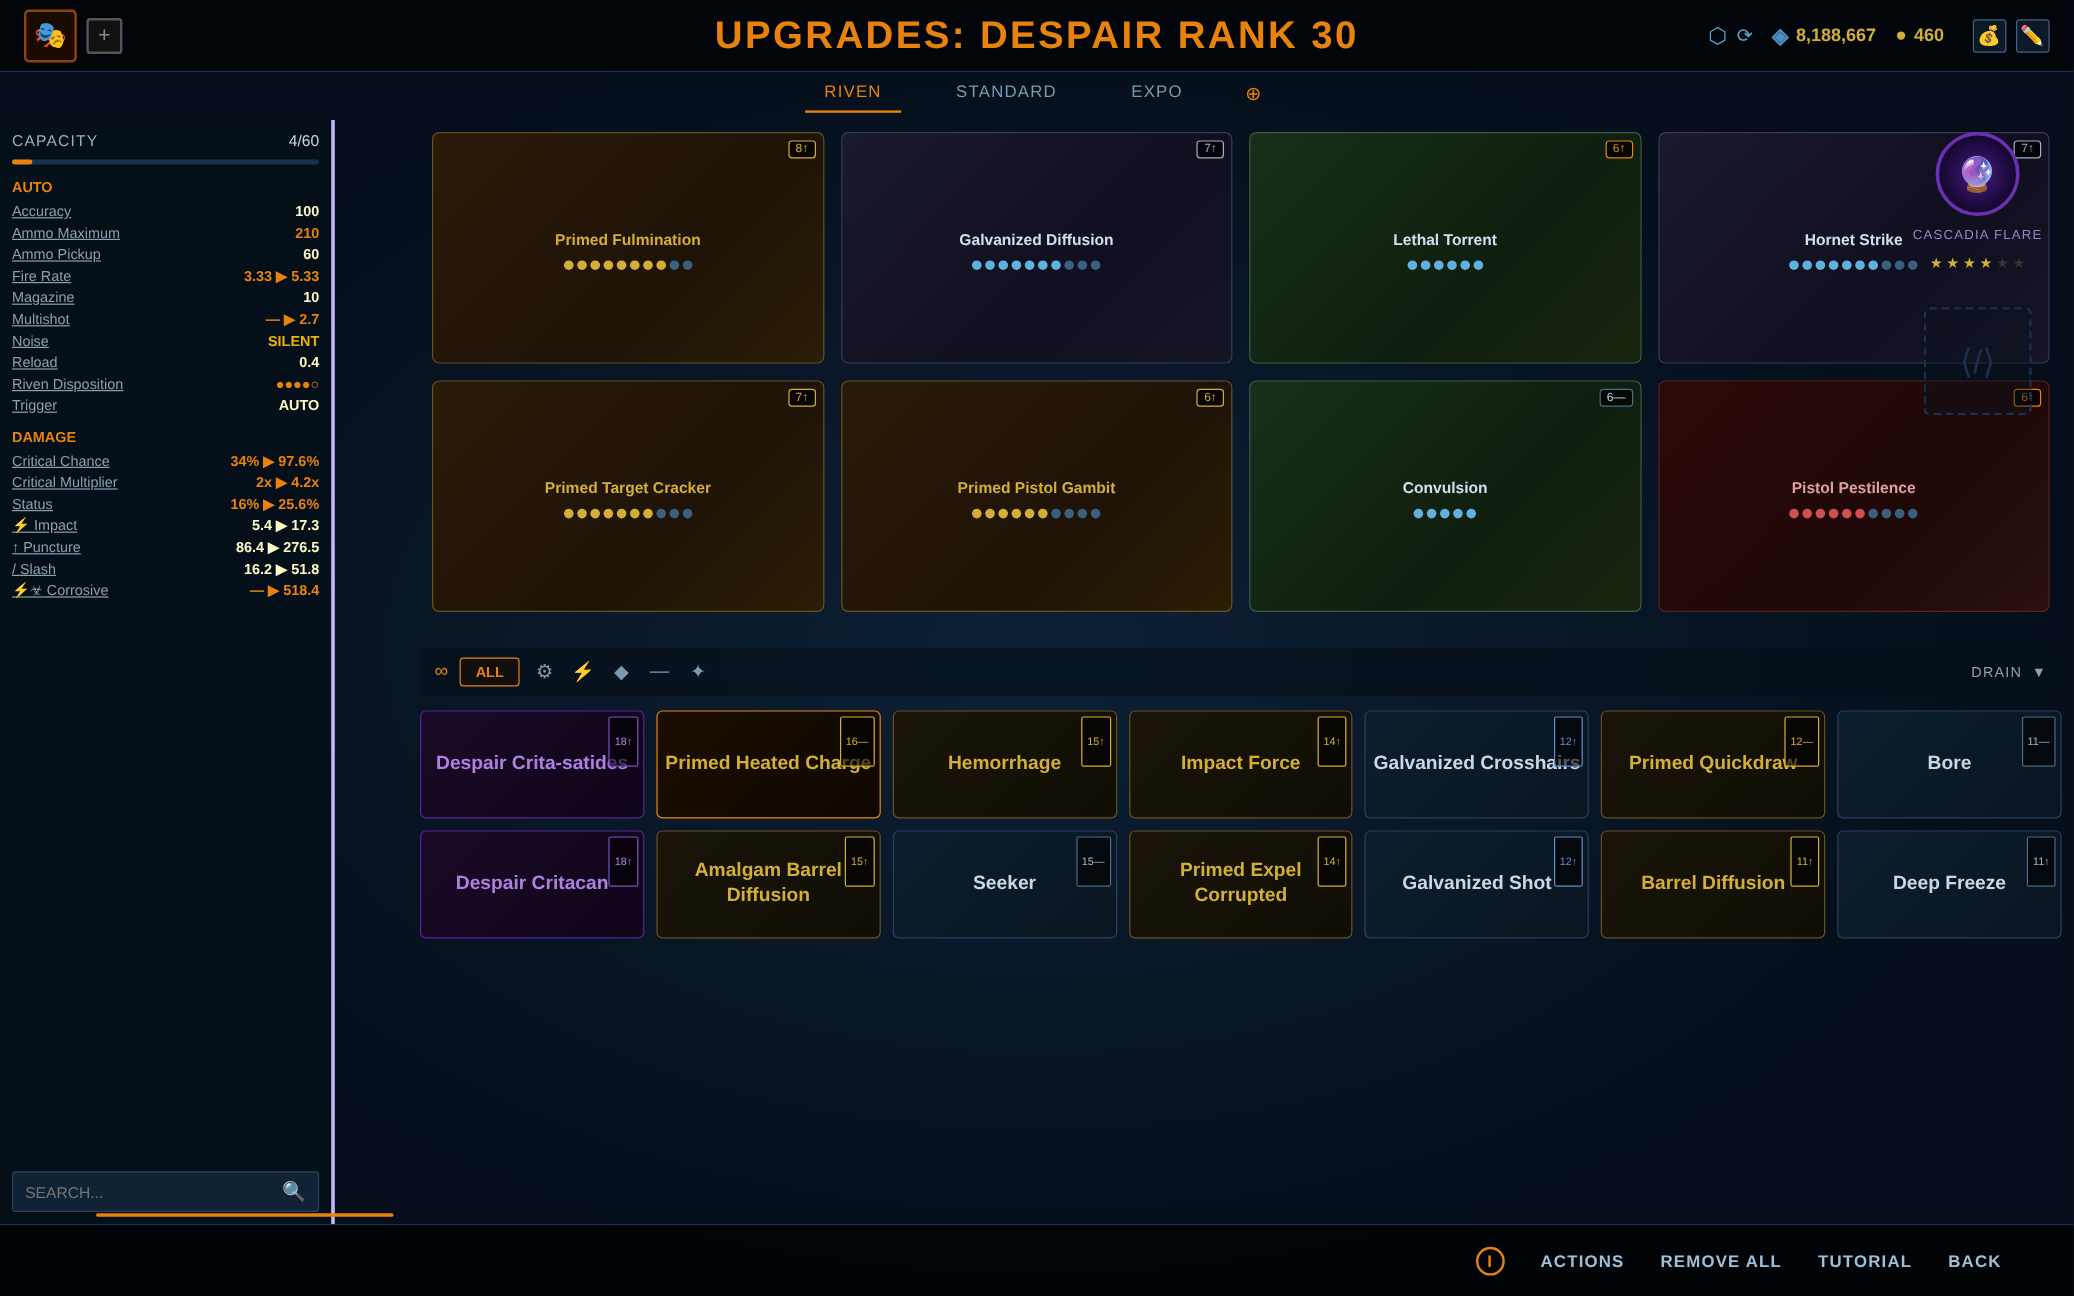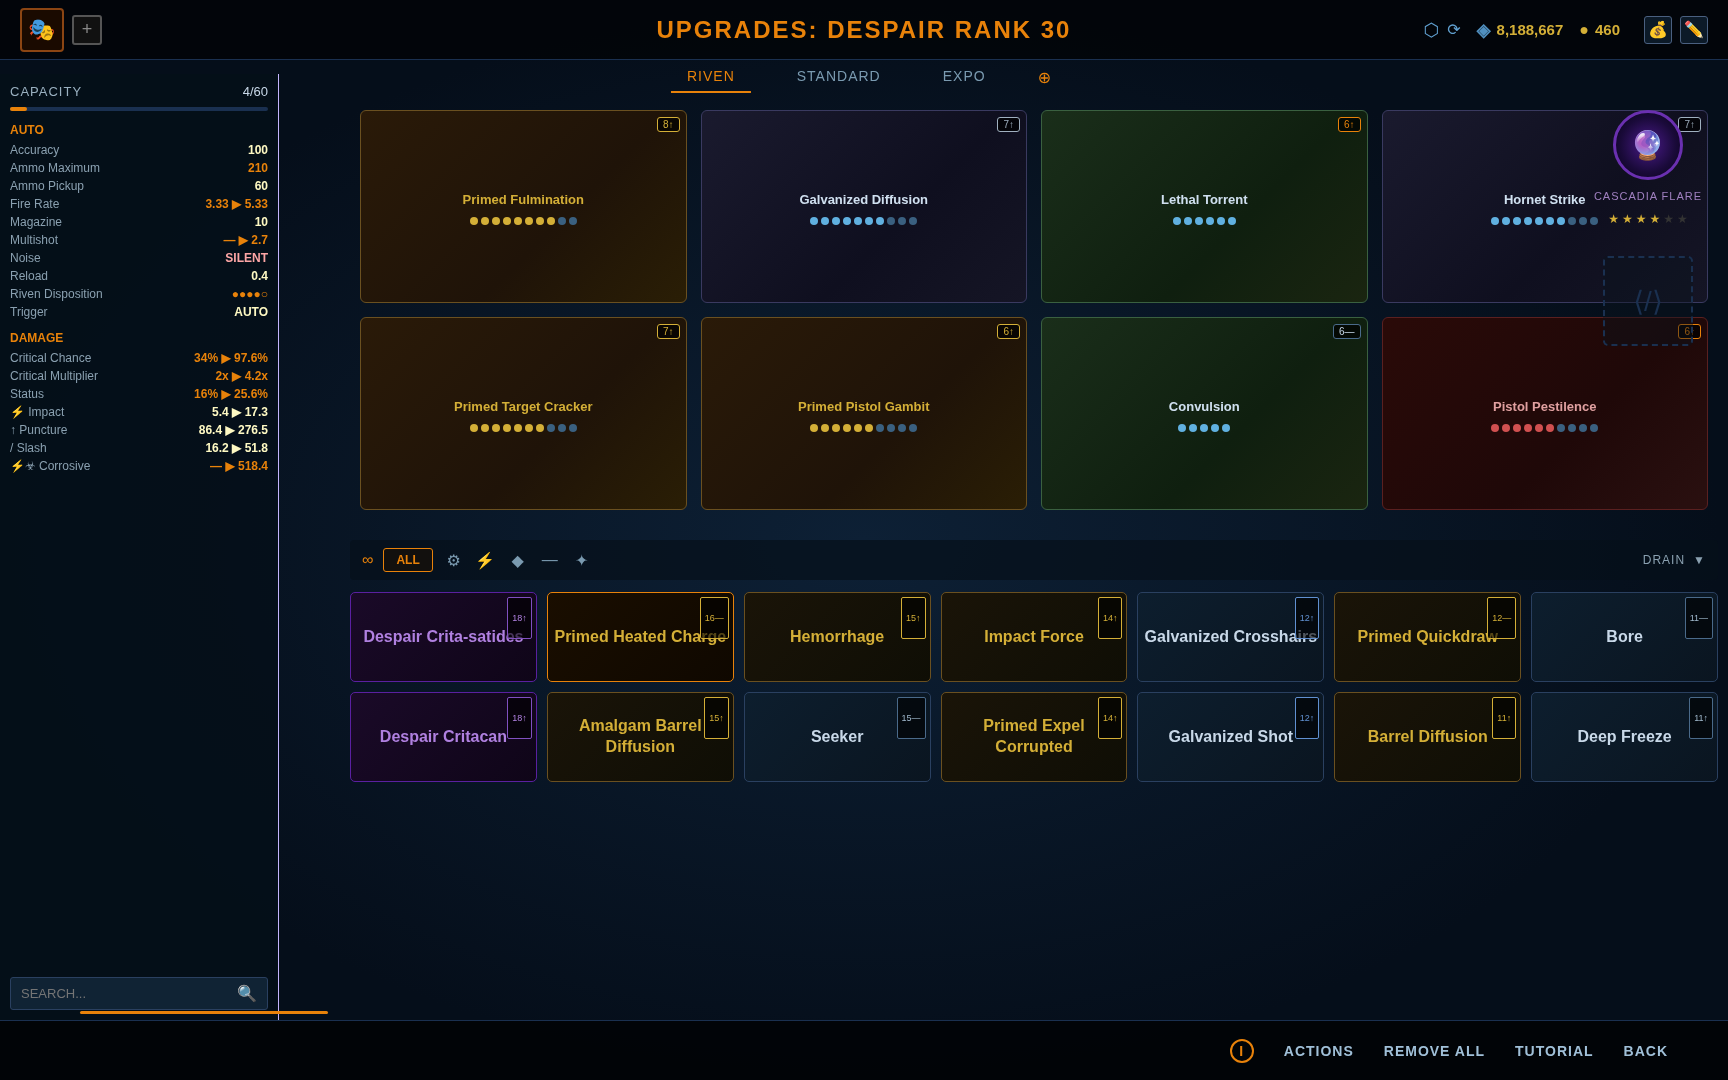--- a/index.html
+++ b/index.html
@@ -71,21 +71,21 @@
     }
 
     .title-area {
       position: absolute;
       left: 50%;
       transform: translateX(-50%);
       text-align: center;
     }
 
     .main-title {
-      font-size: 24px;
+      font-size: 32px;
       font-weight: bold;
       color: #e8820a;
       letter-spacing: 2px;
       text-transform: uppercase;
     }
 
     .top-right {
       margin-left: auto;
       display: flex;
       align-items: center;
@@ -122,26 +122,26 @@
     }
 
     .tab.active {
       color: #e8820a;
       border-bottom: 2px solid #e8820a;
     }
 
     
     .sidebar {
       position: absolute;
-      top: 74px;
+      top: 100px;
       left: 0;
       width: 279px;
       bottom: 60px;
       background: rgba(5, 15, 25, 0.85);
-      border-right: 1px solid #c4b5fd;
+      border-right: 3px solid #c4b5fd;
       padding: 10px;
     }
 
     .capacity-bar-container {
       display: flex;
       align-items: center;
       justify-content: space-between;
       margin-bottom: 8px;
     }
 
@@ -182,29 +182,30 @@
 
     .stat-row {
       display: flex;
       justify-content: space-between;
       padding: 2px 0;
       font-size: 12px;
     }
 
     .stat-name {
       color: #8aa0b0;
+      text-decoration: underline;
     }
 
     .stat-value {
       color: #fef9c3;
       font-weight: bold;
     }
 
     .stat-value.orange { color: #e8820a; }
-    .stat-value.silent { color: #fca5a5; margin-left: 16px; }
+    .stat-value.silent { color: #eab308; margin-left: 16px; }
 
     .search-input {
       background: transparent;
       border: none;
       color: #8aa0b0;
       font-size: 13px;
       width: 100%;
       outline: none;
     }
 

